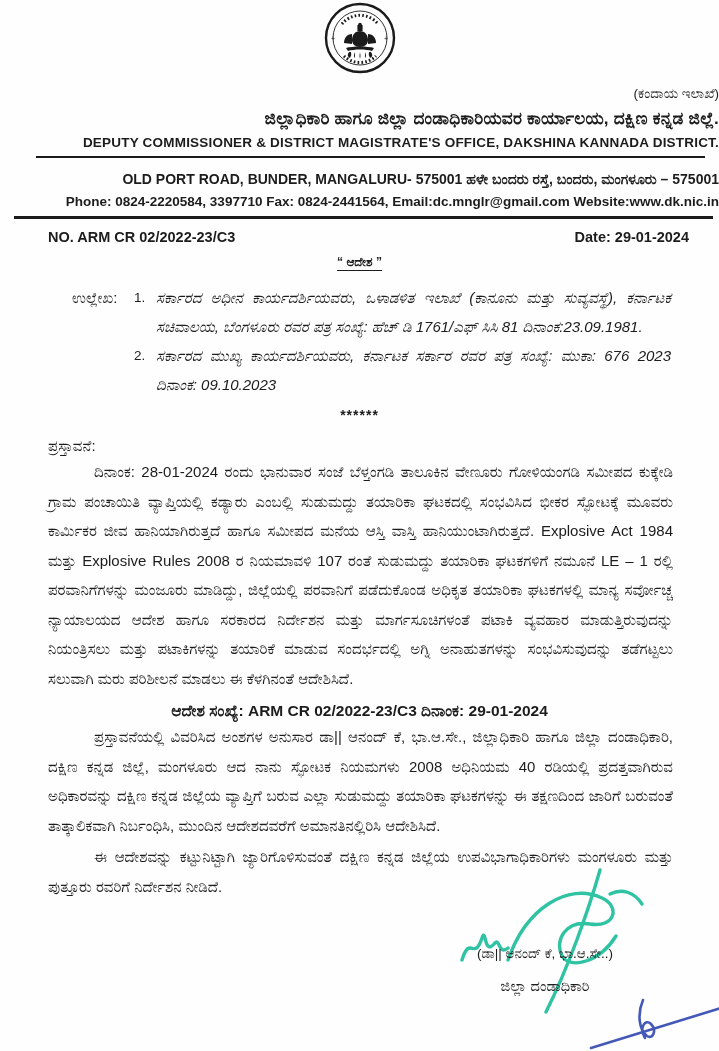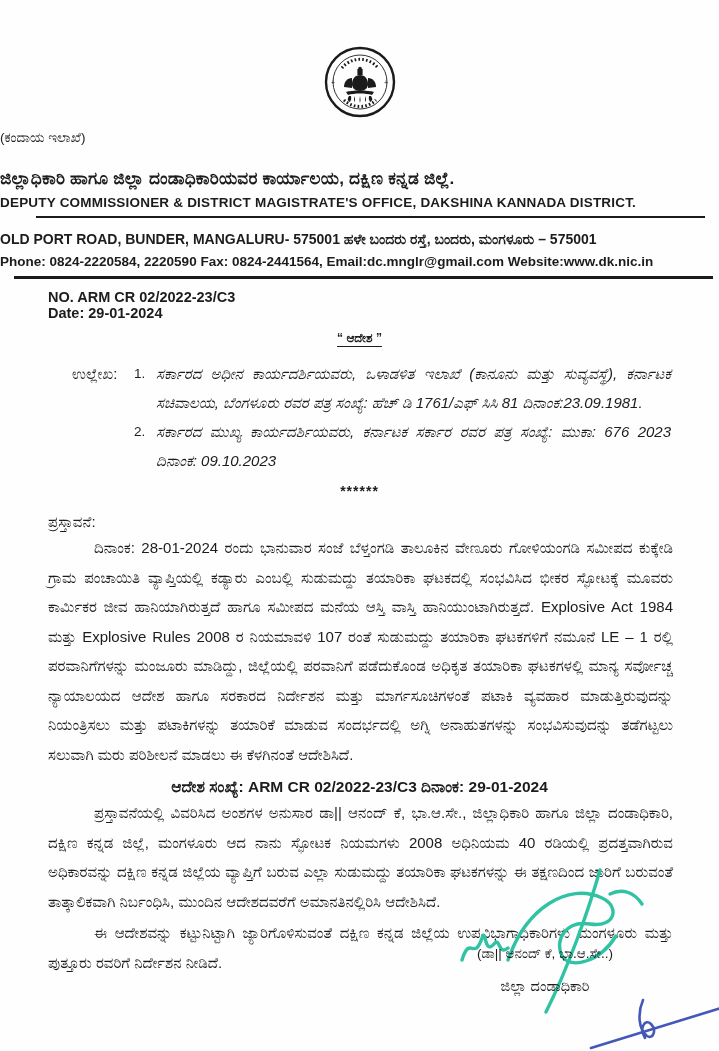--- a/index.html
+++ b/index.html
@@ -6,34 +6,34 @@
   body{
     width:719px;height:1051px;
     background:#fdfdfd;
     font-family:"Liberation Sans","DejaVu Sans",sans-serif;
     color:#1c1c1c;
     position:relative;
     overflow:hidden;
   }
   .page{position:absolute;inset:0;background:#fefefe;}
   
-  .header{ text-align:left; padding-top:44px; }
+  .header{ text-align:right; }
   .emblem-wrap{ display:flex; justify-content:center; }
   .emblem{ width:76px; height:76px; }
   .emblem-caption{ font-size:13.5px; margin-top:10px; color:#222; }
-  .office-kn{ font-size:17px; font-weight:bold; margin-top:23px; letter-spacing:.2px; }
+  .office-kn{ font-size:17px; font-weight:bold; margin-top:7px; letter-spacing:.2px; }
   .office-en{ font-size:13.5px; font-weight:bold; margin-top:6px; letter-spacing:.2px; }
   .rule{ border:0; border-top:2.5px solid #1b1b1b; margin:6px 14px 0 36px; }
   .rule.thick{ border-top-width:3px; margin:7px 6px 0 14px; }
   .addr-line{ font-size:14px; font-weight:bold; margin-top:13px; }
   .contact-line{ font-size:13.5px; font-weight:bold; margin-top:6px; }
   
   .ref-row{
     display:flex; justify-content:space-between; align-items:baseline;
-    margin:10px 30px 0 48px; font-weight:bold; font-size:14.5px;flex-direction:column;
+    margin:10px 30px 0 48px; font-weight:bold; font-size:14.5px;
   }
   .order-title{
     text-align:center; font-weight:bold; font-size:12px; margin-top:10px;
   }
   .order-title span{ text-decoration:underline; text-underline-offset:4px; }
   
   .label-row{ display:flex; margin:14px 48px 0 72px; font-size:15px; line-height:29px; }
   .label-col{ width:62px; flex:0 0 62px; }
   .label-text{ flex:1; text-align:justify; }
   .ref-list{ flex:1; }
@@ -83,21 +83,21 @@
         <path d="M46,34 C51,34 54,38 54,43 L46,44 Z" fill="#1b1b1b"></path>
         <path d="M24,48 C30,46 46,46 52,48 L50,51 C44,49 32,49 26,51 Z" fill="#1b1b1b"></path>
         <path d="M27,52 q-3,4 1,6 q2,-3 1,-6 Z M49,52 q3,4 -1,6 q-2,-3 -1,-6 Z M38,52 q-1,4 0,7 q1,-3 0,-7 Z M33,52 q-2,4 0,6 Z M43,52 q2,4 0,6 Z" fill="#1b1b1b"></path>
       </svg>
     </div>
     <div class="emblem-caption">(ಕಂದಾಯ ಇಲಾಖೆ)</div>
     <div class="office-kn">ಜಿಲ್ಲಾಧಿಕಾರಿ ಹಾಗೂ ಜಿಲ್ಲಾ ದಂಡಾಧಿಕಾರಿಯವರ ಕಾರ್ಯಾಲಯ, ದಕ್ಷಿಣ ಕನ್ನಡ ಜಿಲ್ಲೆ.</div>
     <div class="office-en">DEPUTY COMMISSIONER &amp; DISTRICT MAGISTRATE'S OFFICE, DAKSHINA KANNADA DISTRICT.</div>
     <hr class="rule">
     <div class="addr-line">OLD PORT ROAD, BUNDER, MANGALURU- 575001 ಹಳೇ ಬಂದರು ರಸ್ತೆ, ಬಂದರು, ಮಂಗಳೂರು – 575001</div>
-    <div class="contact-line">Phone: 0824-2220584, 2220590 Fax: 0824-2441564, Email:dc.mnglr@gmail.com Website:www.dk.nic.in</div>
+    <div class="contact-line">Phone: 0824-2220584, 3397710 Fax: 0824-2441564, Email:dc.mnglr@gmail.com Website:www.dk.nic.in</div>
     <hr class="rule thick">
   </div>
 
   <div class="ref-row">
     <span>NO. ARM CR 02/2022-23/C3</span>
     <span>Date: 29-01-2024</span>
   </div>
 
   <div class="order-title">
     <span>“ ಆದೇಶ ”</span>

